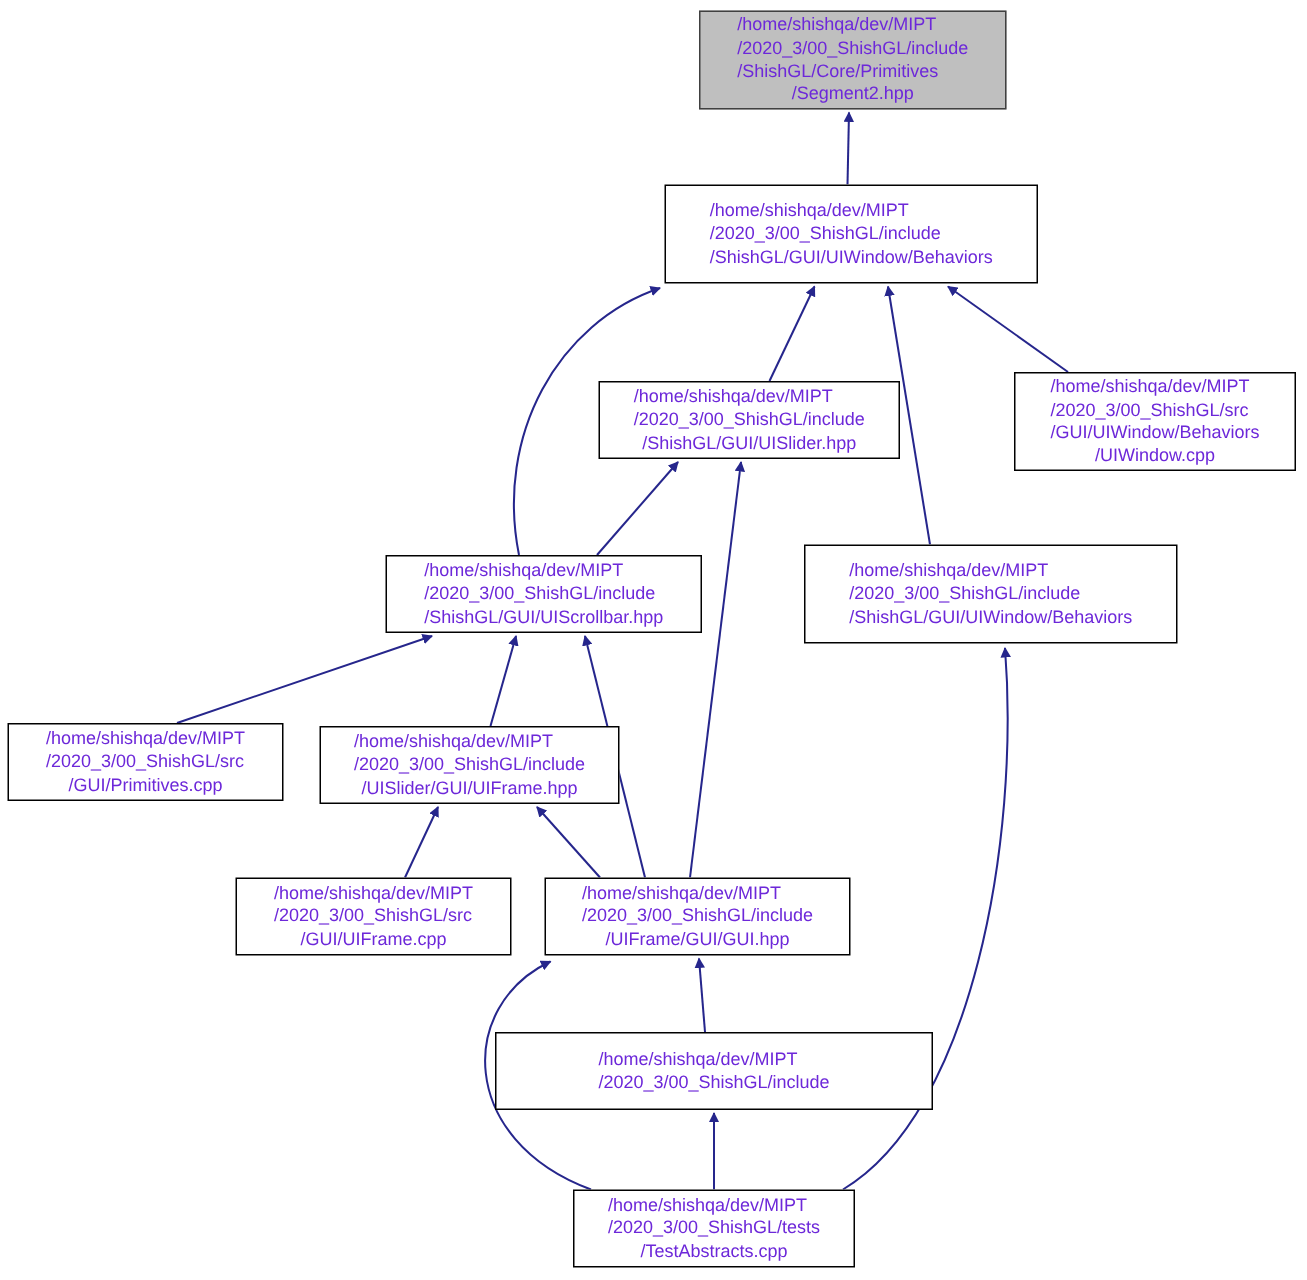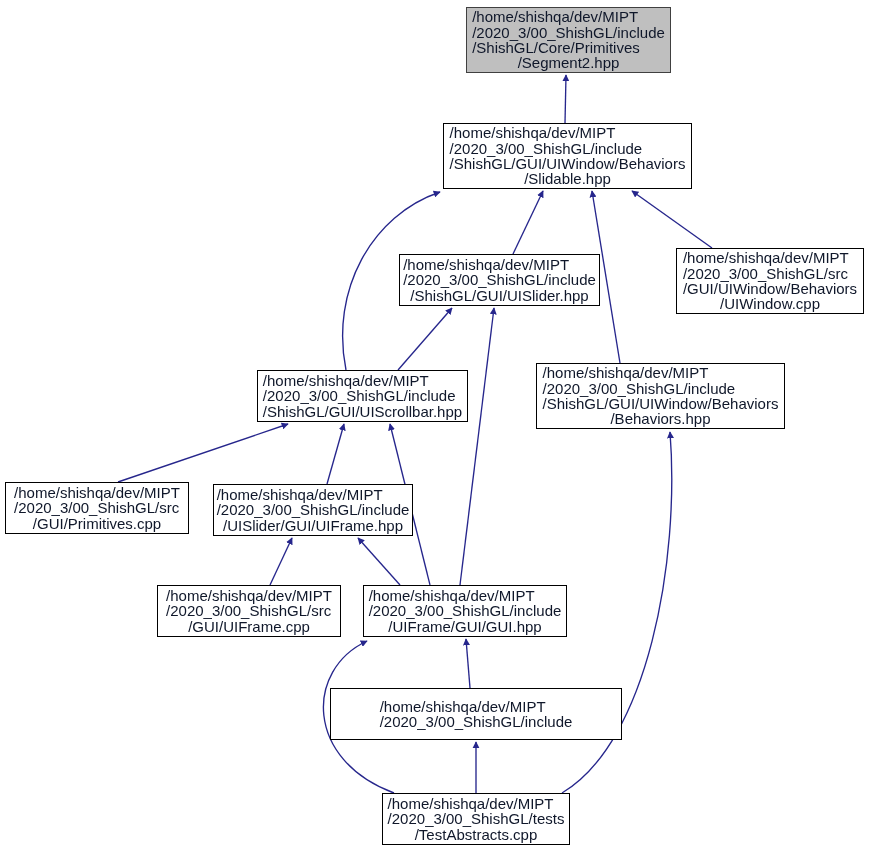--- a/index.html
+++ b/index.html
@@ -26,23 +26,23 @@
   }
   .node {
     position: absolute;
     box-sizing: border-box;
     border: 1px solid #000000;
     background: #ffffff;
     display: flex;
     flex-direction: column;
     align-items: center;
     justify-content: center;
-    font-size: 15px;
+    font-size: 12px;
     line-height: 15.3px;
-    color: #0f172a;
+    color: #6d28d9;
     white-space: nowrap;
     z-index: 2;
   }
   .node.root {
     background: #bfbfbf;
     border: 1px solid #404040;
   }
   .node .line {
     display: block;
   }
@@ -94,21 +94,20 @@
           <span class="line">/2020_3/00_ShishGL/include</span>
           <span class="line">/ShishGL/Core/Primitives</span>
           <span class="line last">/Segment2.hpp</span>
         </span>
       </div>
       <div class="node" style="left: 443px; top: 123px; width: 249px; height: 66px;">
         <span class="stack">
           <span class="line">/home/shishqa/dev/MIPT</span>
           <span class="line">/2020_3/00_ShishGL/include</span>
           <span class="line">/ShishGL/GUI/UIWindow/Behaviors</span>
-          <span class="line last">/Slidable.hpp</span>
         </span>
       </div>
       <div class="node" style="left: 399px; top: 254px; width: 201px; height: 52px;">
         <span class="stack">
           <span class="line">/home/shishqa/dev/MIPT</span>
           <span class="line">/2020_3/00_ShishGL/include</span>
           <span class="line last">/ShishGL/GUI/UISlider.hpp</span>
         </span>
       </div>
       <div class="node" style="left: 676px; top: 248px; width: 188px; height: 66px;">
@@ -124,21 +123,20 @@
           <span class="line">/home/shishqa/dev/MIPT</span>
           <span class="line">/2020_3/00_ShishGL/include</span>
           <span class="line last">/ShishGL/GUI/UIScrollbar.hpp</span>
         </span>
       </div>
       <div class="node" style="left: 536px; top: 363px; width: 249px; height: 66px;">
         <span class="stack">
           <span class="line">/home/shishqa/dev/MIPT</span>
           <span class="line">/2020_3/00_ShishGL/include</span>
           <span class="line">/ShishGL/GUI/UIWindow/Behaviors</span>
-          <span class="line last">/Behaviors.hpp</span>
         </span>
       </div>
       <div class="node" style="left: 5px; top: 482px; width: 184px; height: 52px;">
         <span class="stack">
           <span class="line">/home/shishqa/dev/MIPT</span>
           <span class="line">/2020_3/00_ShishGL/src</span>
           <span class="line last">/GUI/Primitives.cpp</span>
         </span>
       </div>
       <div class="node" style="left: 213px; top: 484px; width: 200px; height: 52px;">

